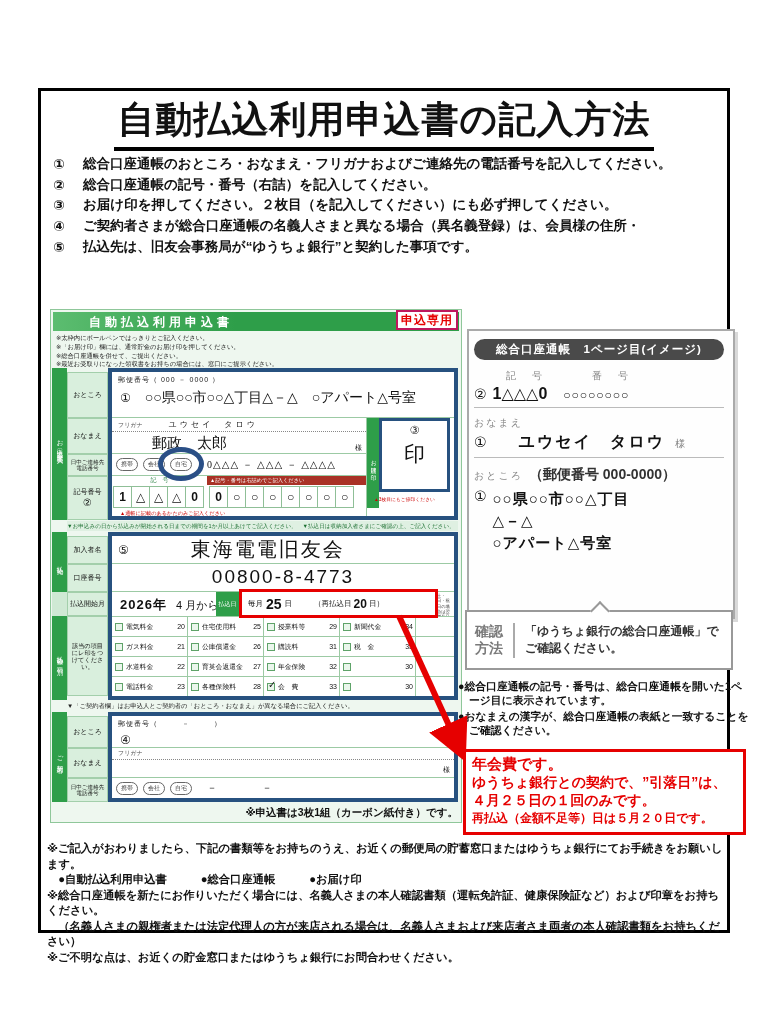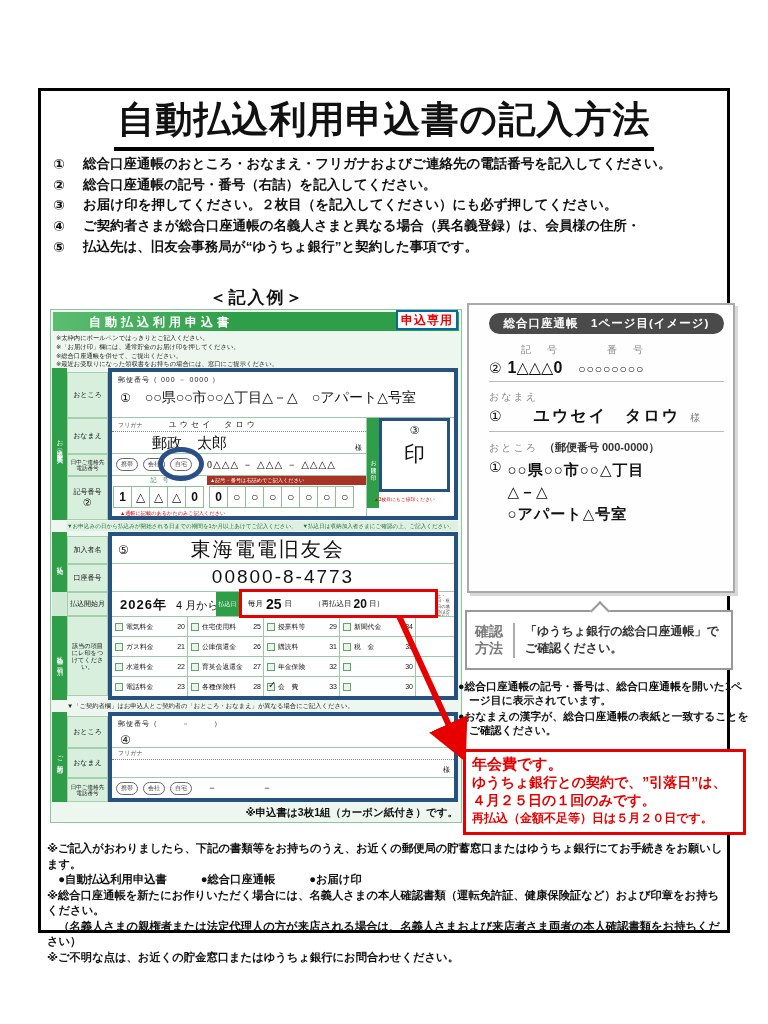--- a/index.html
+++ b/index.html
@@ -15,21 +15,21 @@
   .instr-row { display:flex; font-weight:bold; font-size:13.5px; line-height:1.48; }
   .instr-num { flex:0 0 30px; font-size:14px; }
   .instr-text { flex:1; }
 
   .example-label { position:absolute; top:195px; left:10px; width:412px; text-align:center; font-size:17px; font-weight:bold; letter-spacing:2px; }
 
   
   .form { position:absolute; left:9px; top:218px; width:412px; height:514px; background:#eef7ef; border:1px solid #8fc79a; }
   .form-titlebar { position:absolute; top:2px; left:2px; right:2px; height:19px; background:linear-gradient(90deg,#5cbd70,#2e9e49 45%); }
   .form-title { position:absolute; left:36px; top:2px; font-size:12px; font-weight:bold; color:#fff; letter-spacing:4px; }
-  .form-badge { position:absolute; right:3px; top:0; background:#fff; border:2px solid #0369a1; color:#e60000; font-size:12px; font-weight:bold; letter-spacing:1px; padding:0 3px; line-height:16px; z-index:2; }
+  .form-badge { position:absolute; right:3px; top:0; background:#fff; border:2px solid #be185d; color:#e60000; font-size:12px; font-weight:bold; letter-spacing:1px; padding:0 3px; line-height:16px; z-index:2; }
   .form-notes { position:absolute; top:24px; left:5px; font-size:6.3px; line-height:1.4; color:#222; }
 
   .vstrip { position:absolute; left:1px; width:15px; background:#2e9e49; color:#fff; display:flex; align-items:center; justify-content:center; writing-mode:vertical-rl; text-orientation:upright; font-size:6.5px; letter-spacing:1px; overflow:hidden; }
   .vstrip-empty { position:absolute; left:1px; width:15px; background:#cfe9d4; }
   .lbl { position:absolute; left:16px; width:41px; background:#d9efdd; border:1px solid #a3cfab; font-size:7px; line-height:1.15; display:flex; flex-direction:column; align-items:center; justify-content:center; text-align:center; padding:1px; }
   .lbl .circnum { font-size:10px; margin-top:1px; }
 
   .bluebox { position:absolute; left:57px; width:350px; border:4px solid #27517f; background:#fff; }
   #boxA { top:58px;  height:152px; }
   #boxB { top:222px; height:168px; }
@@ -95,34 +95,34 @@
   .contractor-note { position:absolute; left:16px; top:392px; width:391px; font-size:6.3px; color:#222; white-space:nowrap; overflow:hidden; }
 
   .rowD1 { top:0; height:32px; }
   .rowD2 { top:32px; height:30px; position:absolute; }
   .rowD2 .name-suffix { bottom:2px; }
   .rowD3 { top:62px; height:20px; border-bottom:none; display:flex; align-items:center; padding-left:4px; }
 
   .carbon-note { position:absolute; top:496px; left:0; width:407px; text-align:right; font-size:10.5px; font-weight:bold; }
 
   
-  .passbook { position:absolute; left:426px; top:212px; width:268px; height:290px; border:2px solid #aaa; background:#fefefe; box-shadow:3px 3px 0 #d9d9d9; padding:8px 9px 0 20px; }
+  .passbook { position:absolute; left:426px; top:238px; width:268px; height:290px; border:2px solid #aaa; background:#fefefe; box-shadow:3px 3px 0 #d9d9d9; padding:8px 9px 0 5px; }
   .pb-header { background:#4a4a4a; color:#fff; border-radius:11px; text-align:center; font-size:11.5px; font-weight:bold; padding:3px 0; letter-spacing:1px; }
   .pb-labels { display:flex; color:#888; font-size:10px; letter-spacing:3px; margin:9px 0 1px 32px; }
   .pb-labels span:first-child { width:86px; }
   .pb-symrow { display:flex; align-items:baseline; border-bottom:1px solid #bbb; padding-bottom:4px; }
   .pb-circ { font-size:14px; margin-right:6px; flex:none; }
   .pb-kigo { font-size:16px; font-weight:bold; }
   .pb-bango { font-size:12px; letter-spacing:1px; margin-left:16px; }
   .pb-lbl { color:#888; font-size:10px; letter-spacing:2px; margin-top:8px; }
   .pb-namerow { display:flex; align-items:baseline; border-bottom:1px solid #bbb; padding:2px 0 4px 0; }
   .pb-name { font-size:16px; font-weight:bold; letter-spacing:2px; margin-left:26px; }
   .pb-suffix { font-size:10px; color:#777; margin-left:10px; }
   .pb-addrlbl { display:flex; align-items:baseline; margin-top:8px; }
-  .pb-postal { font-size:11px; font-weight:bold; color:#333; margin-left:6px; letter-spacing:0; }
+  .pb-postal { font-size:14px; font-weight:bold; color:#333; margin-left:6px; letter-spacing:0; }
   .pb-addr { display:flex; margin-top:4px; }
   .pb-addr-lines { font-size:15px; font-weight:bold; line-height:1.45; letter-spacing:1px; }
 
   .confirm { position:absolute; left:424px; top:519px; width:268px; height:60px; border:2px solid #999; background:#fff; display:flex; align-items:center; padding:6px 8px; }
   .confirm-notch { position:absolute; top:-8px; left:126px; width:14px; height:14px; background:#fff; border-left:2px solid #999; border-top:2px solid #999; transform:rotate(45deg); }
   .confirm-label { color:#7a7a7a; font-weight:bold; font-size:14px; line-height:1.25; padding-right:10px; border-right:2px solid #aaa; margin-right:10px; text-align:center; flex:none; }
   .confirm-text { font-size:12px; font-weight:bold; color:#333; line-height:1.4; flex:1; }
 
   .side-notes { position:absolute; left:417px; top:588px; width:292px; font-size:10.8px; font-weight:bold; line-height:1.3; }
   .side-notes p { margin-bottom:2px; padding-left:11px; text-indent:-11px; }
@@ -159,21 +159,20 @@
     <div class="instr-row">
         <span class="instr-num">④</span>
         <span class="instr-text">ご契約者さまが総合口座通帳の名義人さまと異なる場合（異名義登録）は、会員様の住所・</span>
       </div>
     <div class="instr-row">
         <span class="instr-num">⑤</span>
         <span class="instr-text">払込先は、旧友会事務局が“ゆうちょ銀行”と契約した事項です。</span>
       </div>
   </div>
 
-  <div class="example-label">＜記入例＞</div>
 
   <div class="form">
     <div class="form-titlebar">
       <span class="form-title">自動払込利用申込書</span>
     </div>
     <span class="form-badge">申込専用</span>
     <div class="form-notes">
       <div>※太枠内にボールペンではっきりとご記入ください。</div>
       <div>※「お届け印」欄には、通常貯金のお届け印を押してください。</div>
       <div>※総合口座通帳を併せて、ご提出ください。</div>

